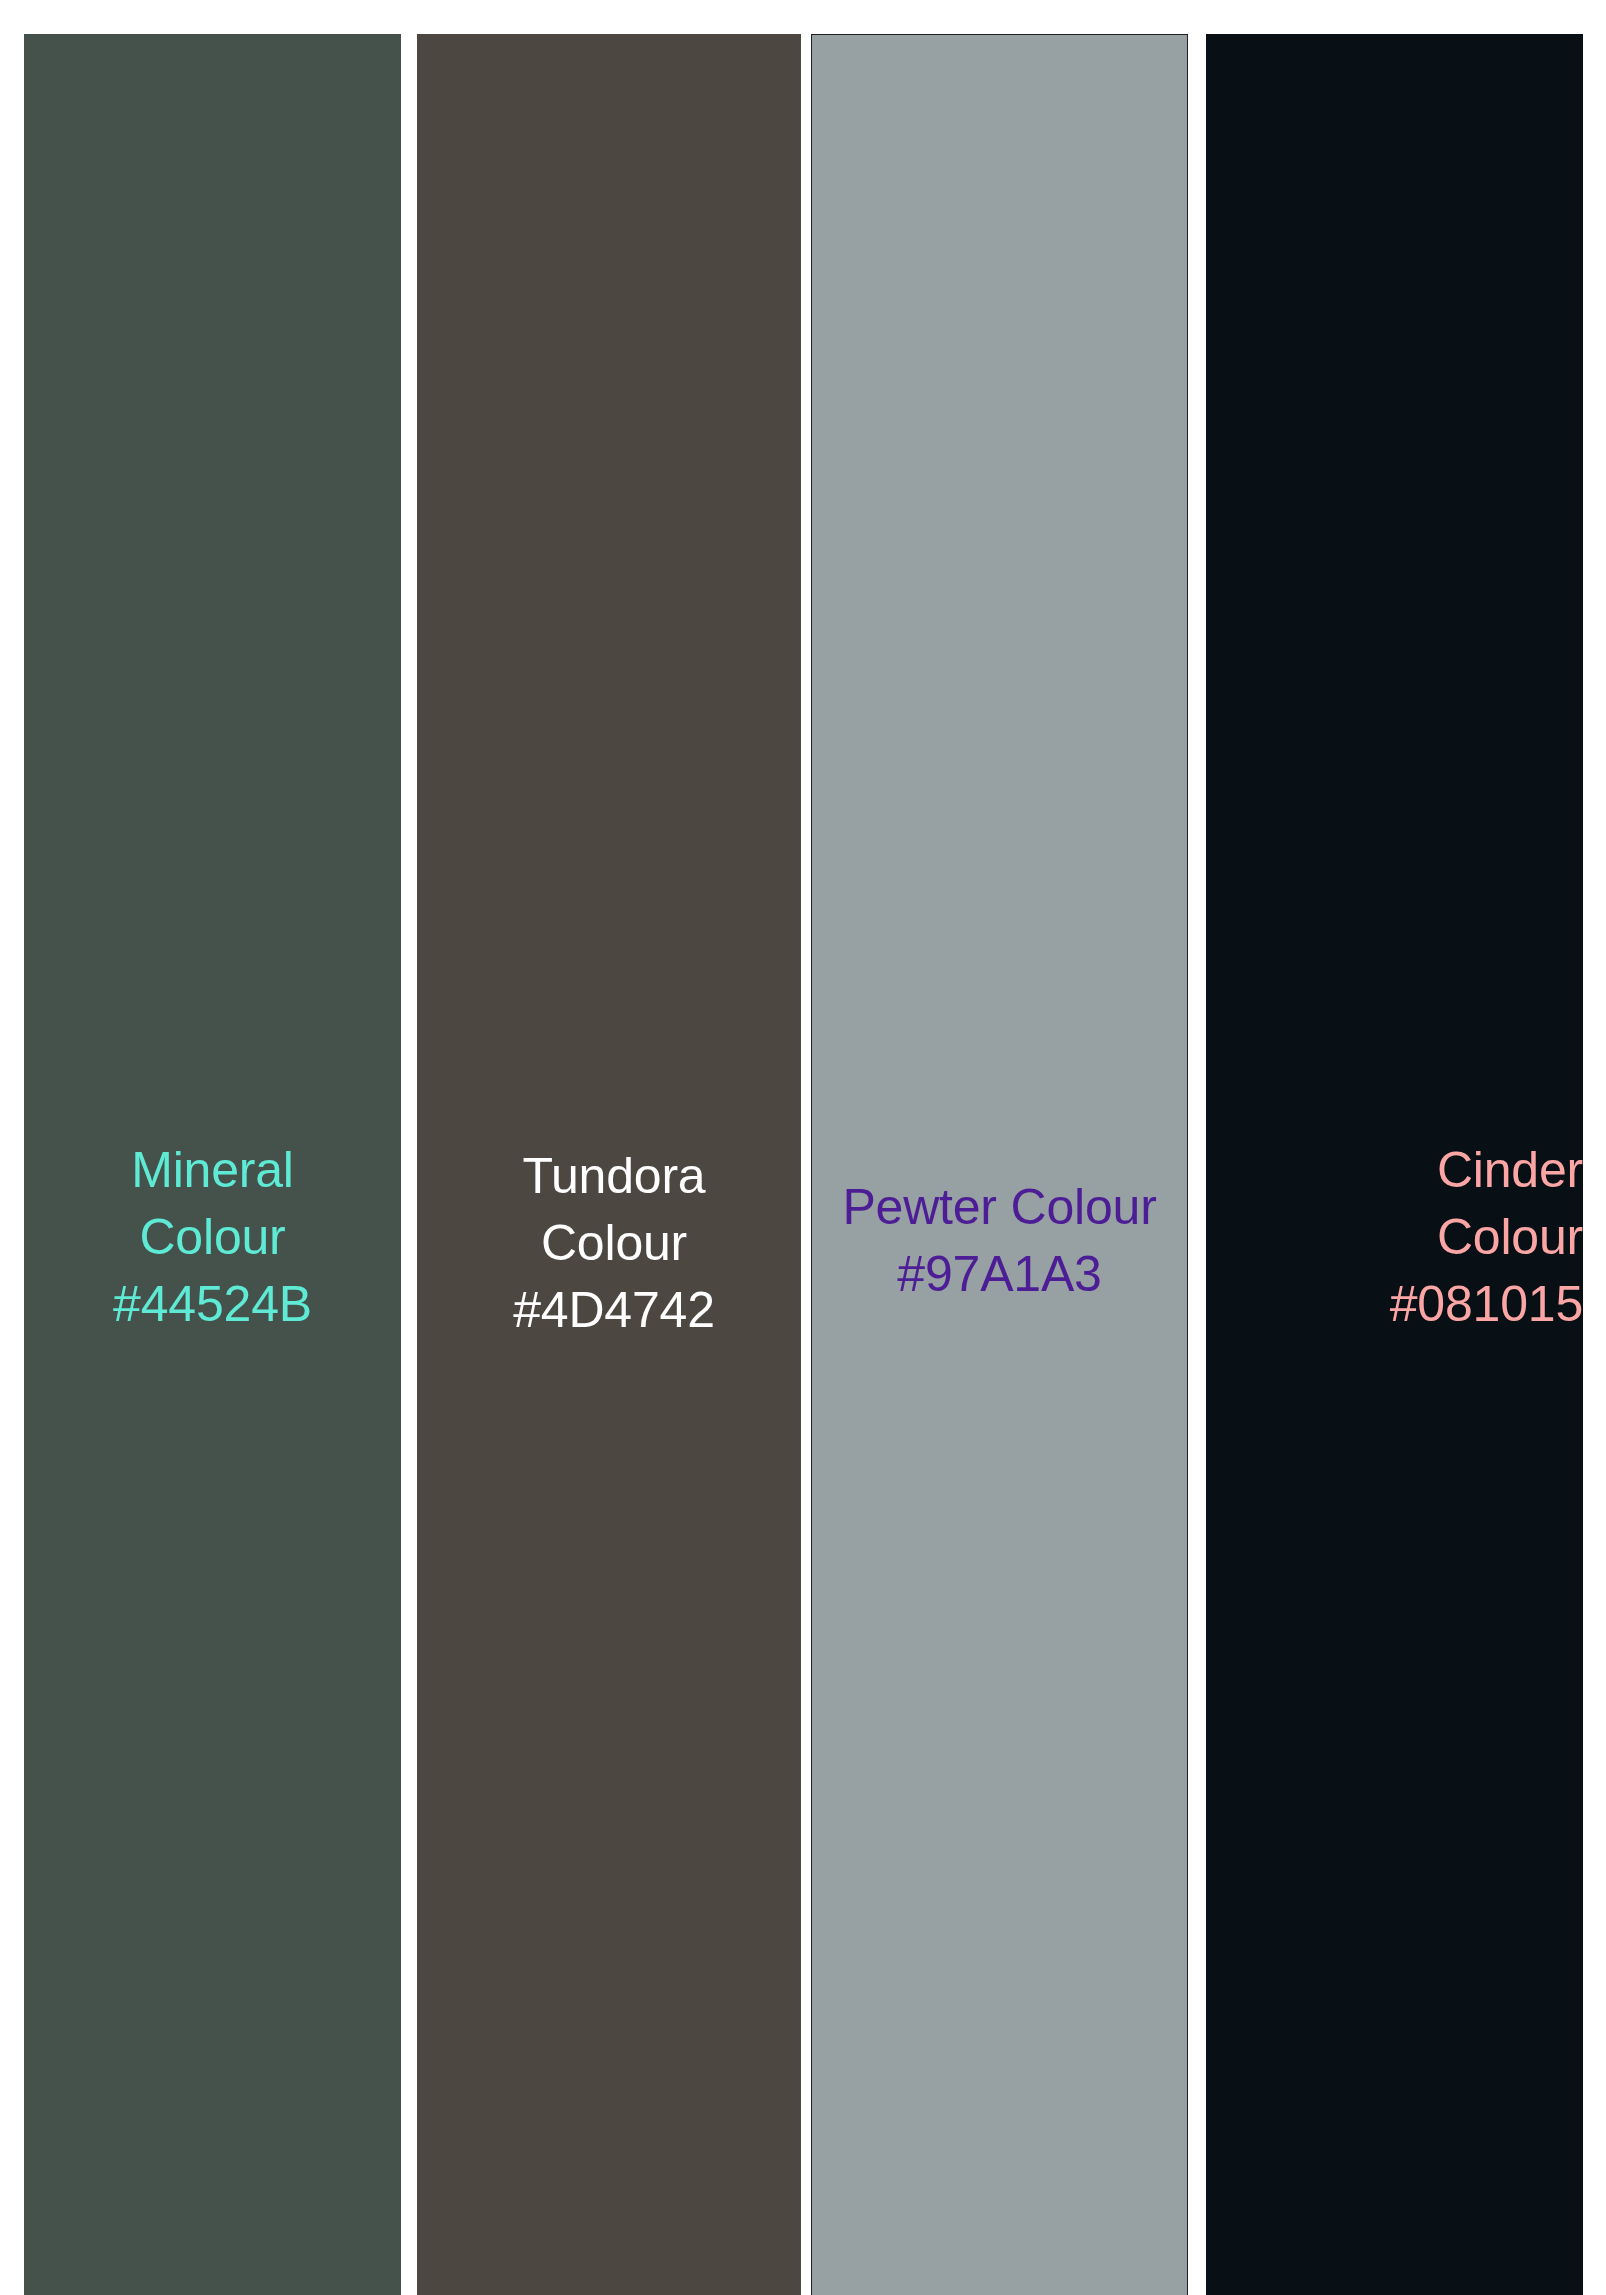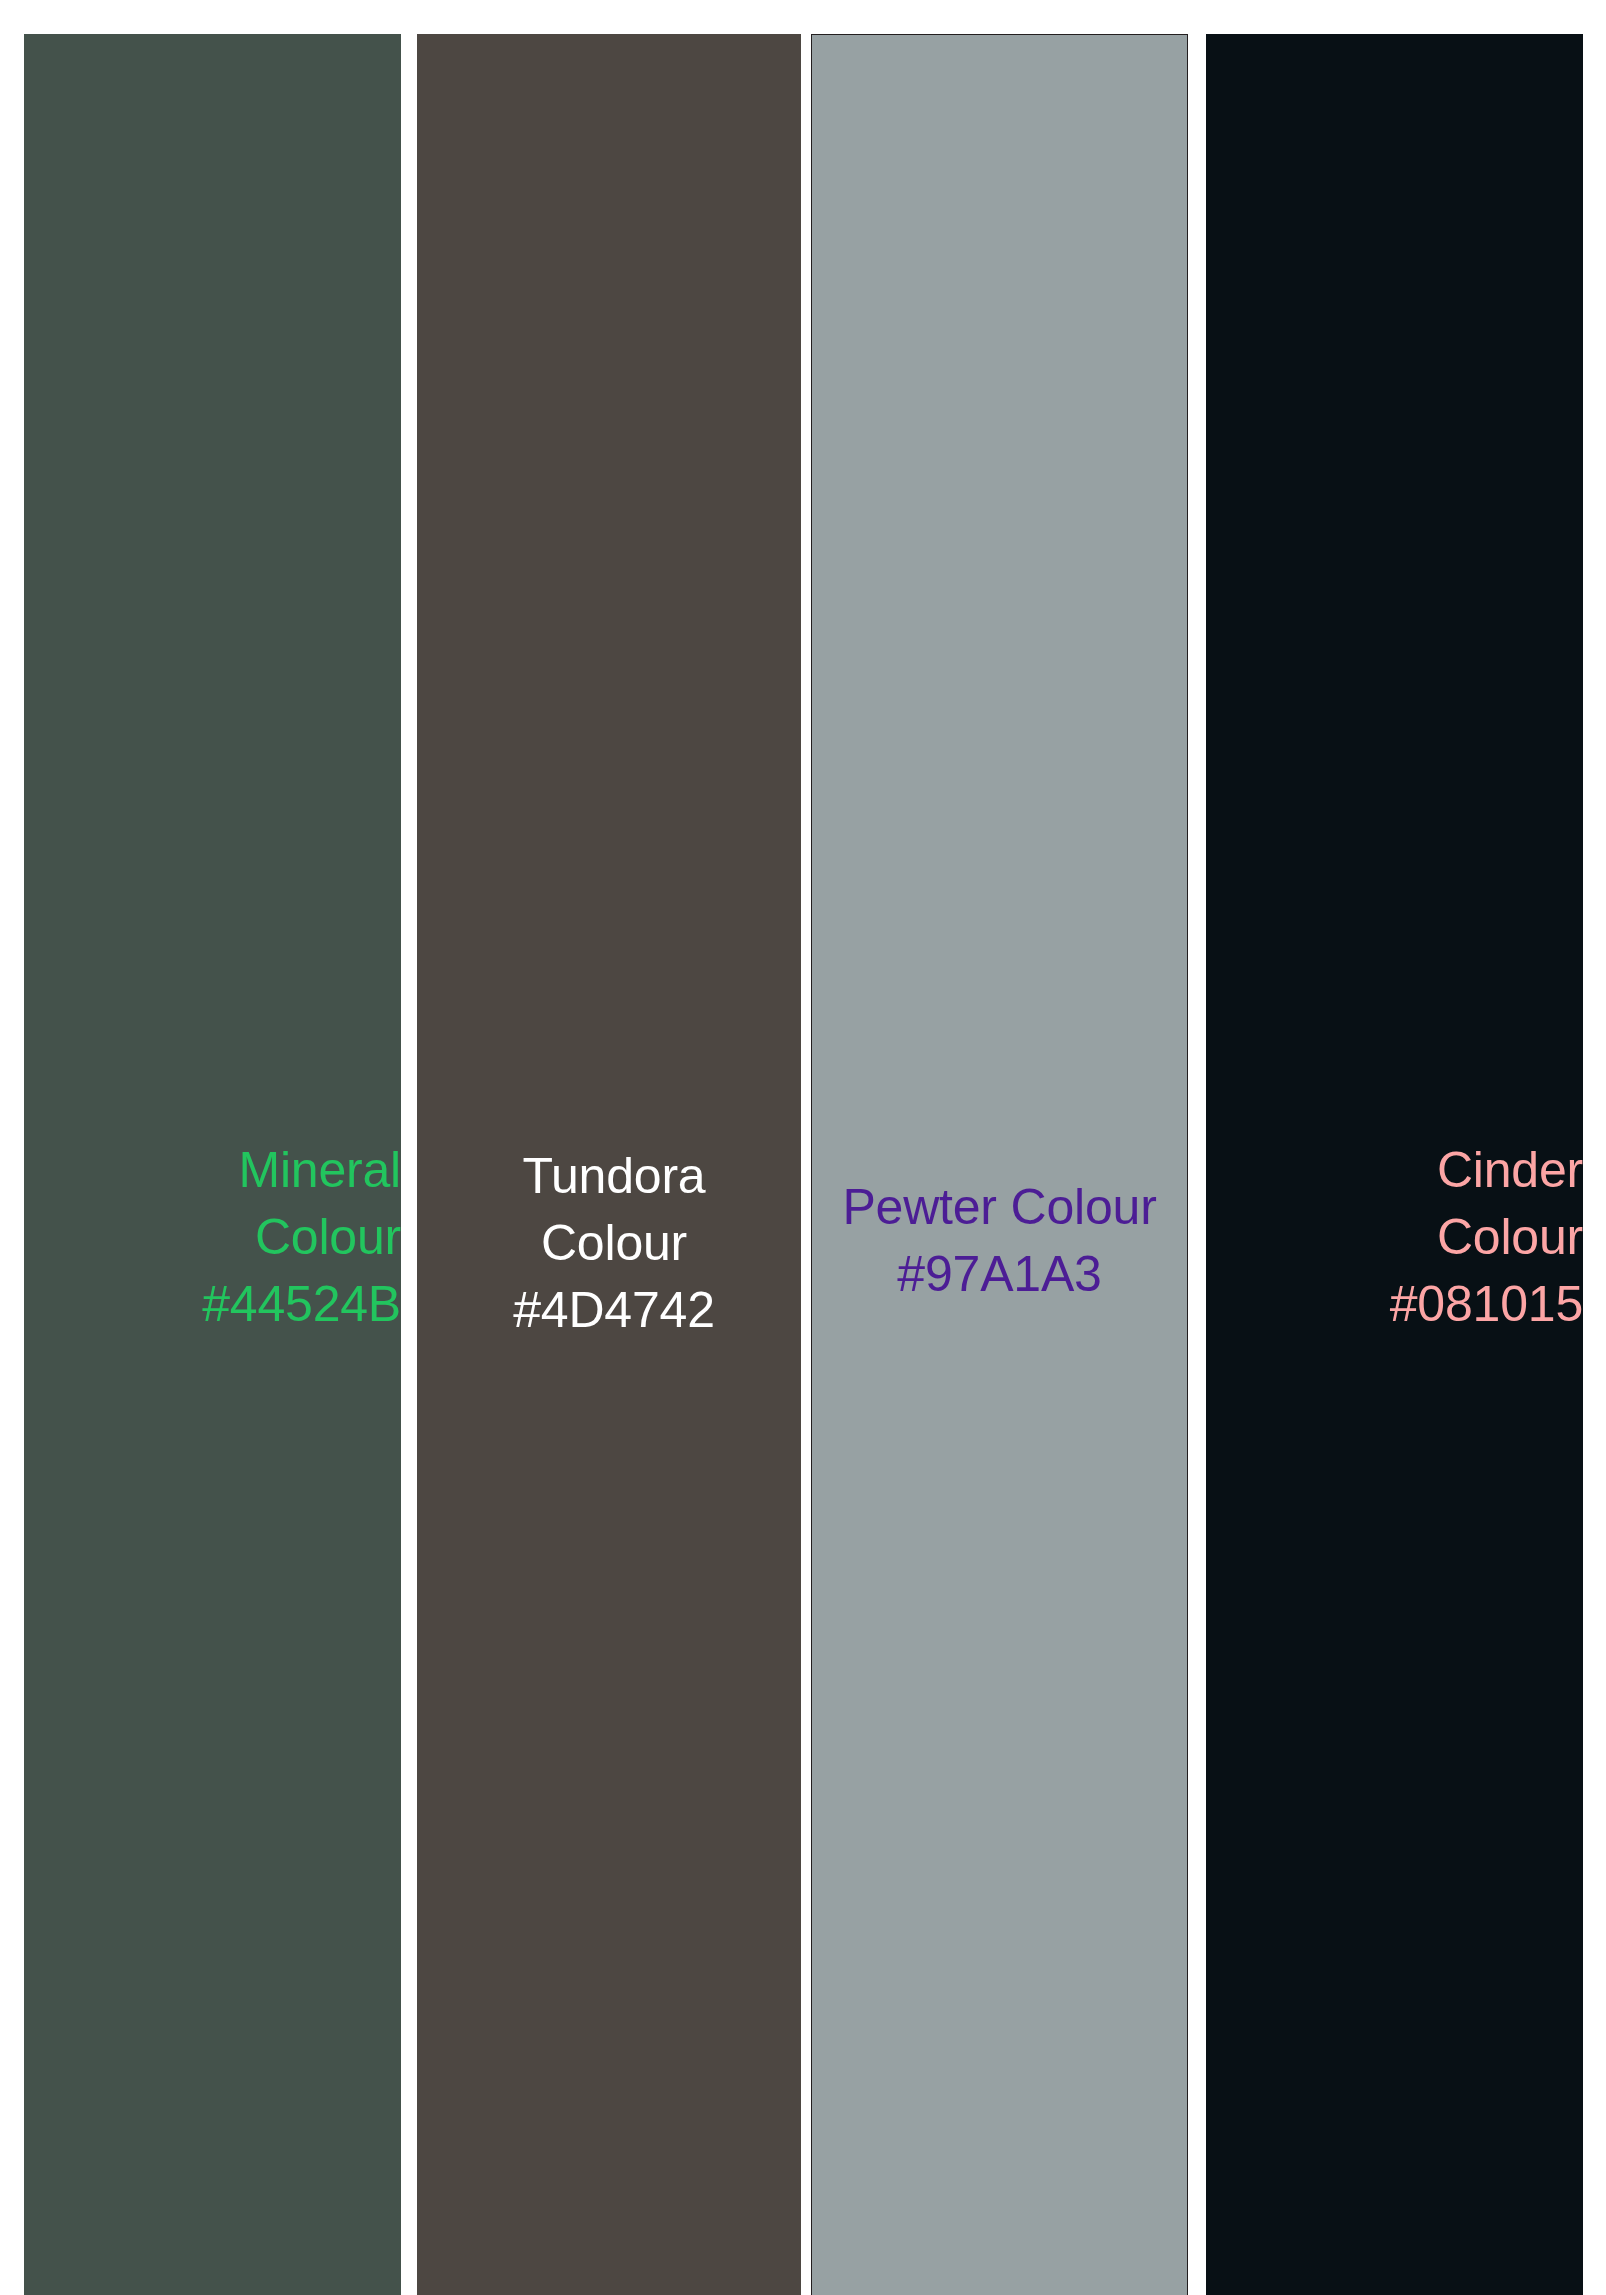--- a/index.html
+++ b/index.html
@@ -61,21 +61,21 @@
 
   
   .has-outline { border: 0.9px solid #231f20; }
 </style>
 </head>
 <body style="background-color: rgb(255, 255, 255);">
 
 <div id="palette">
 
   <div class="swatch" id="swatch-0" style="background-color: rgb(68, 82, 75);">
-    <div class="swatch-label" id="label-0" style="color: #22c55e; text-align: right;">Mineral
+    <div class="swatch-label" id="label-0" style="color: #5eead4;">Mineral
 Colour
 #44524B</div>
   </div>
 
   <div class="swatch" id="swatch-1" style="background-color: rgb(77, 71, 66);">
     <div class="swatch-label" id="label-1" style="color: rgb(255, 255, 255);">Tundora
 Colour
 #4D4742</div>
   </div>
 

